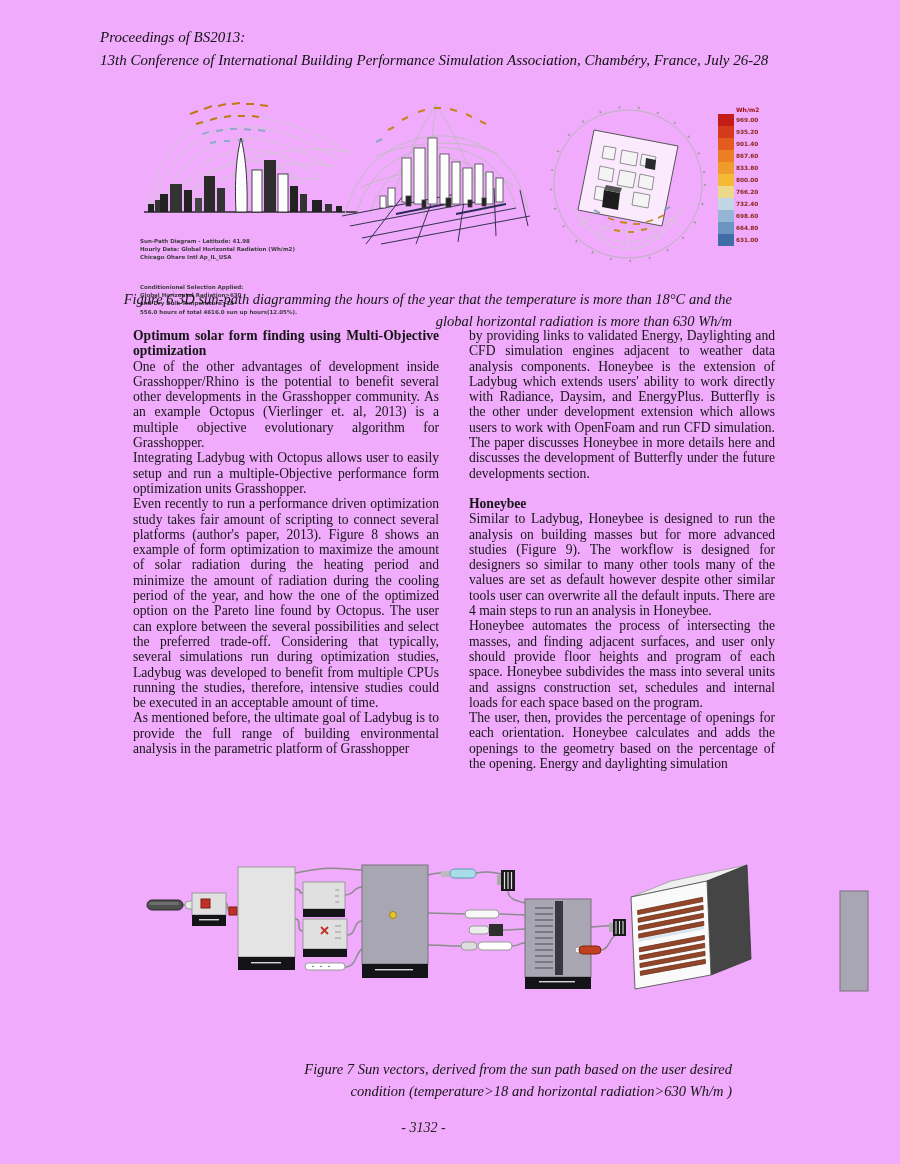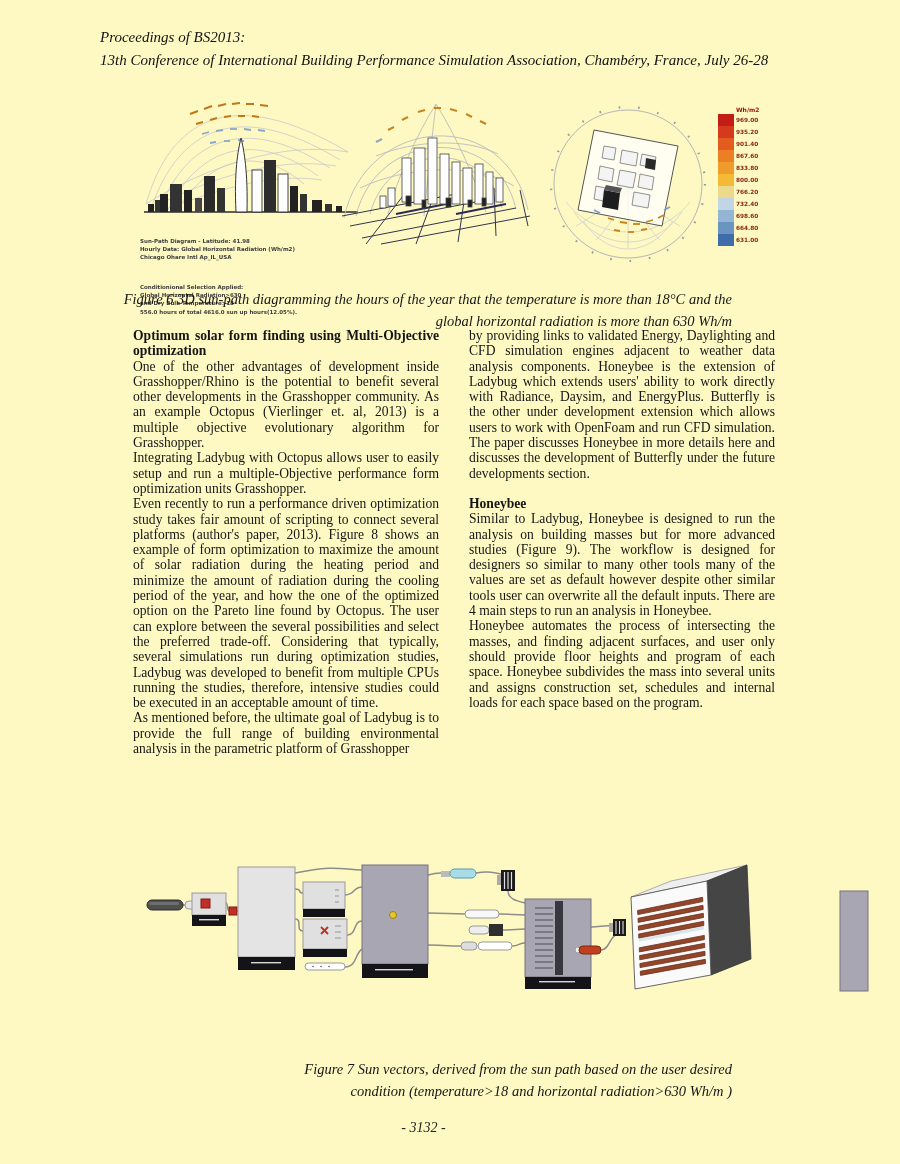--- a/index.html
+++ b/index.html
@@ -1,16 +1,16 @@
 <!DOCTYPE html>
 <html><head>
 <meta charset="utf-8">
 <style>
   html,body{margin:0;padding:0;background:#e8e8e8;}
-  .page{position:relative;width:900px;height:1164px;background:#fef9c3;margin:0 auto;
+  .page{position:relative;width:900px;height:1164px;background:#f0abfc;margin:0 auto;
         font-family:"Liberation Serif","DejaVu Serif",serif;color:#151515;overflow:hidden;}
 
   
   .hdr{position:absolute;top:26px;left:100px;width:710px;font-style:italic;
        font-size:15px;line-height:23px;color:#111;}
 
   
   .fig6{position:absolute;top:96px;left:140px;width:650px;height:186px;}
   .fig6 svg{position:absolute;}
   .f6a{left:0;top:4px;}
@@ -281,20 +281,21 @@
       <p>One of the other advantages of development inside Grasshopper/Rhino is the potential to benefit several other developments in the Grasshopper community. As an example Octopus (Vierlinger et. al, 2013) is a multiple objective evolutionary algorithm for Grasshopper.</p>
       <p>Integrating Ladybug with Octopus allows user to easily setup and run a multiple-Objective performance form optimization units Grasshopper.</p>
       <p>Even recently to run a performance driven optimization study takes fair amount of scripting to connect several platforms (author's paper, 2013). Figure 8 shows an example of form optimization to maximize the amount of solar radiation during the heating period and minimize the amount of radiation during the cooling period of the year, and how the one of the optimized option on the Pareto line found by Octopus. The user can explore between the several possibilities and select the preferred trade-off. Considering that typically, several simulations run during optimization studies, Ladybug was developed to benefit from multiple CPUs running the studies, therefore, intensive studies could be executed in an acceptable amount of time.</p>
       <p>As mentioned before, the ultimate goal of Ladybug is to provide the full range of building environmental analysis in the parametric platform of Grasshopper</p>
     </div>
     <div class="col">
       <p>by providing links to validated Energy, Daylighting and CFD simulation engines adjacent to weather data analysis components. Honeybee is the extension of Ladybug which extends users' ability to work directly with Radiance, Daysim, and EnergyPlus. Butterfly is the other under development extension which allows users to work with OpenFoam and run CFD simulation. The paper discusses Honeybee in more details here and discusses the development of Butterfly under the future developments section.</p>
       <p class="subhead gap-s">Honeybee</p>
       <p>Similar to Ladybug, Honeybee is designed to run the analysis on building masses but for more advanced studies (Figure 9). The workflow is designed for designers so similar to many other tools many of the values are set as default however despite other similar tools user can overwrite all the default inputs. There are 4 main steps to run an analysis in Honeybee.</p>
       <p>Honeybee automates the process of intersecting the masses, and finding adjacent surfaces, and user only should provide floor heights and program of each space. Honeybee subdivides the mass into several units and assigns construction set, schedules and internal loads for each space based on the program.</p>
+      <p>The user, then, provides the percentage of openings for each orientation. Honeybee calculates and adds the openings to the geometry based on the percentage of the opening. Energy and daylighting simulation</p>
     </div>
   </div>
 
   <div class="fig7">
     <svg width="735" height="146" viewBox="0 0 735 146">
       <defs>
         <pattern id="pl" width="200" height="6" patternUnits="userSpaceOnUse">
           <line x1="0" y1="3" x2="44" y2="3" stroke="#969696" stroke-width="1"></line>
         </pattern>
         <pattern id="pd" width="200" height="6" patternUnits="userSpaceOnUse">

